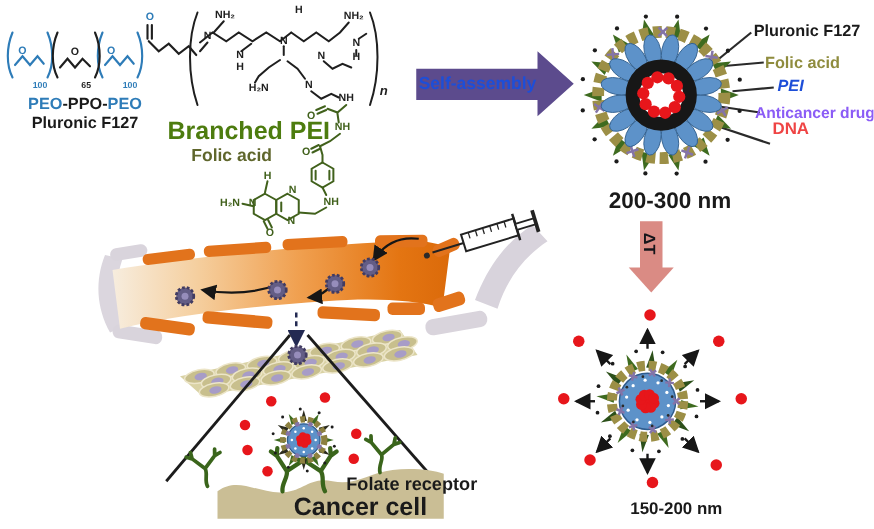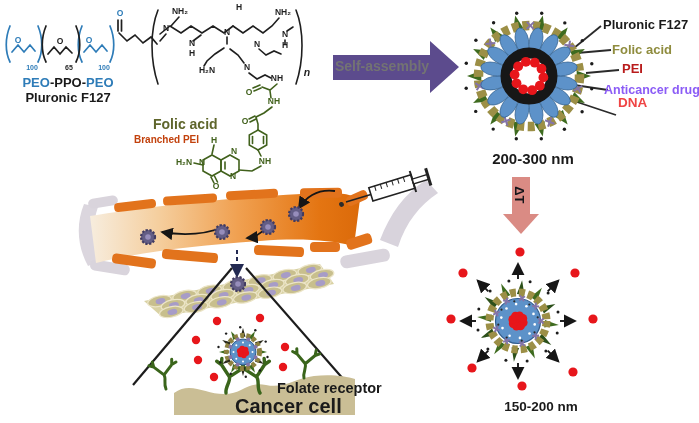--- a/index.html
+++ b/index.html
@@ -494,30 +494,30 @@
         <text x="202" y="165" fill="#41611c" class="atom">N</text>
         <text x="233" y="179" fill="#41611c" class="atom">N</text>
         <text x="216" y="189" fill="#41611c" class="atom">O</text>
       </g>
   </svg>
 
   <div class="lbl center" style="left:12px;top:76px;width:112px;font-size:13px;">
     <span style="color:#2e7cb8">PEO</span><span>-</span><span style="color:#1a1a1a">PPO</span><span>-</span><span style="color:#2e7cb8">PEO</span>
   </div>
   <div class="lbl center" style="left:12px;top:91px;width:112px;font-size:13px;">Pluronic F127</div>
-  <div class="lbl" style="left:134px;top:95px;font-size:10px;color:#c2410c;margin-top:40px;">Branched PEI</div>
+  <div class="lbl" style="left:134px;top:95px;font-size:20px;color:#4d7c0f;">Branched PEI</div>
   <div class="lbl" style="left:153px;top:117px;font-size:14px;color:#5f662c;">Folic acid</div>
 
-  <div class="lbl center" style="left:334px;top:59px;width:96px;font-size:14px;color:#737373;">Self-assembly</div>
+  <div class="lbl center" style="left:334px;top:59px;width:96px;font-size:14px;color:#1d4ed8;">Self-assembly</div>
   <div class="lbl" style="left:511px;top:188px;font-size:13px;color:#15151a;transform:rotate(90deg);">ΔT</div>
 
   <div class="lbl" style="left: 603px; top: 18px; font-size: 13px; color: rgb(26, 26, 26);">Pluronic F127</div>
   <div class="lbl" style="left: 612px; top: 43px; font-size: 13px; color: rgb(143, 140, 62);">Folic acid</div>
-  <div class="lbl" style="left: 622px; top: 62px; font-size: 13px; color: #b91c1c;">PEI</div>
+  <div class="lbl" style="left: 622px; top: 62px; font-size: 13px; color: #1d4ed8; font-style: italic;">PEI</div>
   <div class="lbl" style="left: 604px; top: 84px; font-size: 12.5px; color: #8b5cf6;">Anticancer drug</div>
   <div class="lbl" style="left: 618px; top: 96px; font-size: 13.5px; color: #ef4444;">DNA</div>
 
-  <div class="lbl center" style="left:487px;top:151px;width:92px;font-size:15px;">200-300 nm</div>
+  <div class="lbl center" style="left:487px;top:151px;width:92px;font-size:18px;">200-300 nm</div>
   <div class="lbl center" style="left:495px;top:400px;width:92px;font-size:13.5px;">150-200 nm</div>
 
   <div class="lbl" style="left:235px;top:396px;font-size:20px;">Cancer cell</div>
   <div class="lbl" style="left:277px;top:381px;font-size:14.5px;">Folate receptor</div>
 </div>
 
 </body></html>

